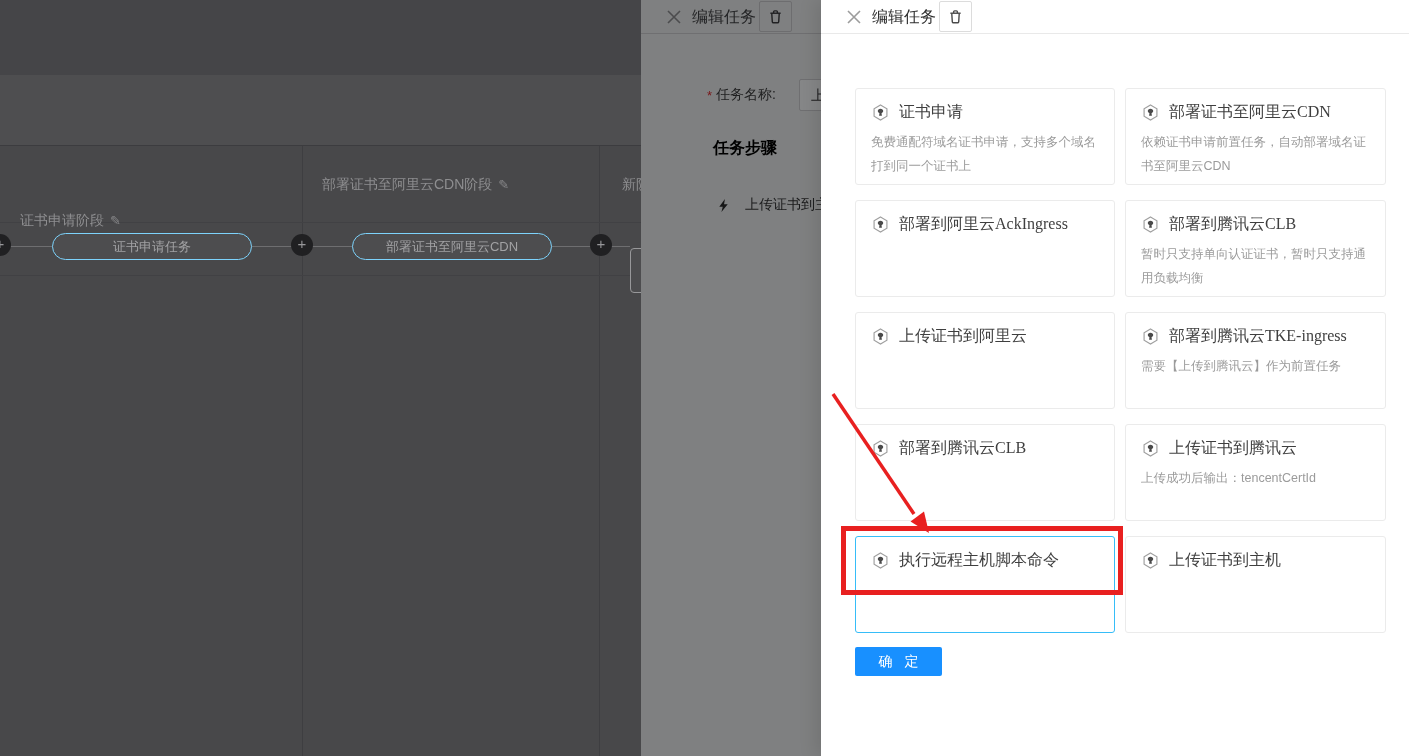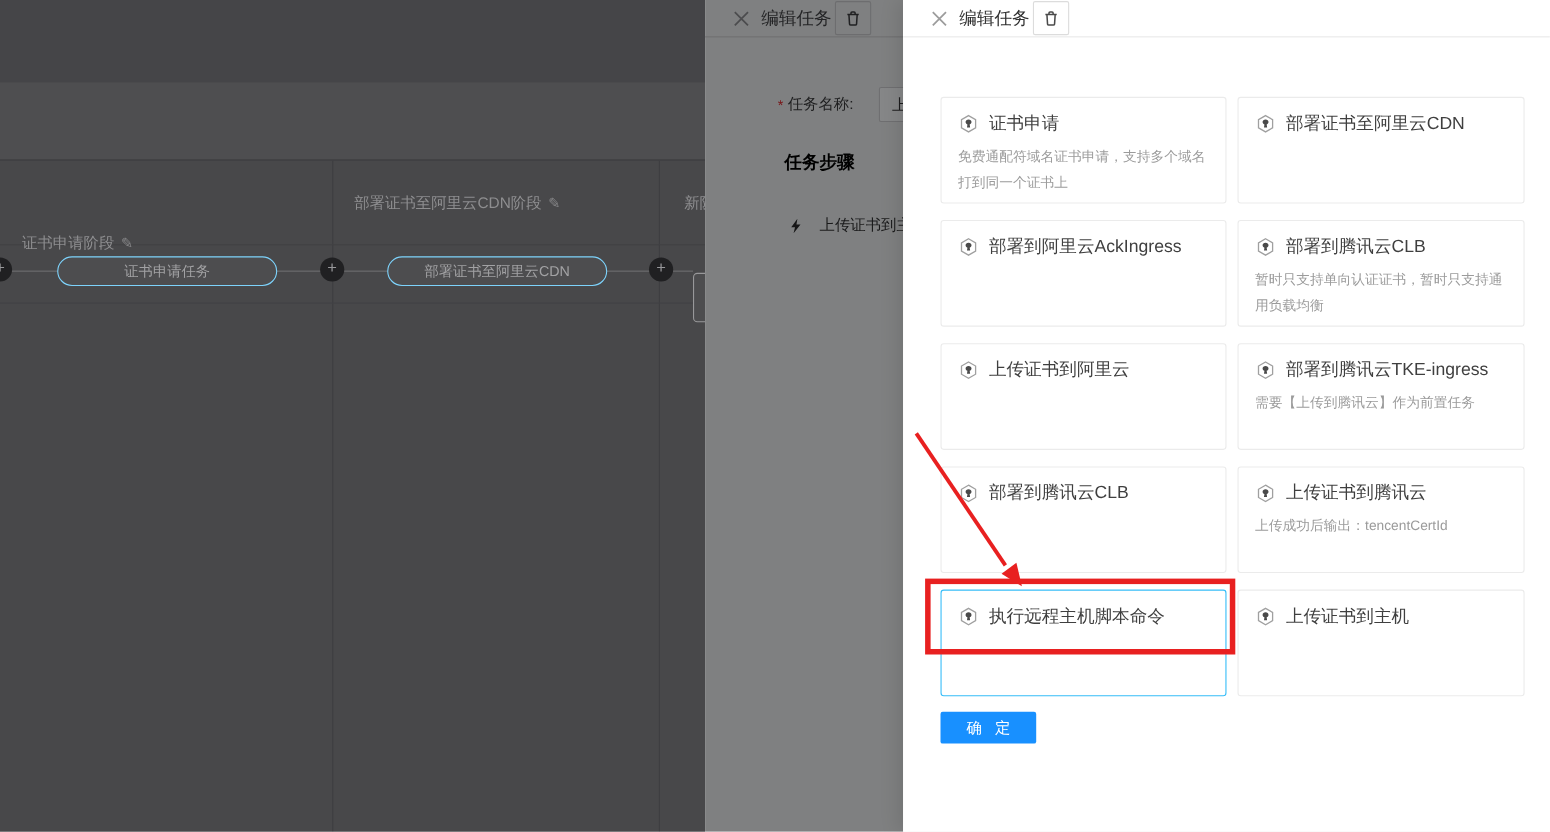--- a/index.html
+++ b/index.html
@@ -46,21 +46,21 @@
   .drawer-right .hdr { position:absolute; left:0; top:0; width:100%; height:34px; border-bottom:1px solid #e9e9e9; background:#fff; }
   .drawer-right .close-x { position:absolute; left:25px; top:9px; width:16px; height:16px; color:#9c9c9c; }
   .drawer-right .hdr-title { position:absolute; left:51px; top:7px; font-size:16px; font-weight:500; color:#2f2f2f; white-space:nowrap; }
   .drawer-right .trash-btn { position:absolute; left:118px; top:1px; width:33px; height:31px; border:1px solid #dcdcdc;
     border-radius:2px; background:#fff; color:#4a4a4a; display:flex; align-items:center; justify-content:center; cursor:pointer; }
 
   .card-grid { position:absolute; left:34px; top:88px; display:grid; grid-template-columns:260px 261px;
     grid-auto-rows:97px; column-gap:10px; row-gap:15px; }
   .task-card { border:1px solid #ebebeb; border-radius:3px; background:#fff; padding:13px 15px; overflow:hidden; cursor:pointer; }
   .task-card.selected { border-color:var(--selected-border); }
-  .task-card .t-row { display:flex; align-items:center; white-space:nowrap; }
+  .task-card .t-row { display:flex; align-items:center; white-space:nowrap;font-family:Liberation Serif, serif; }
   .task-card .t-row .plugin-ic { flex:0 0 auto; margin-right:9px; }
   .task-card .t-title { font-size:16px; color:#3f3f3f; }
   .task-card .t-desc { margin-top:7px; font-size:12.5px; color:#9b9b9b; line-height:1.95; }
   .confirm-btn { position:absolute; left:34px; top:647px; width:87px; height:29px; background:var(--accent-blue);
     color:#fff; font-size:14px; border:none; border-radius:2px; letter-spacing:4px; padding-left:4px;
     display:flex; align-items:center; justify-content:center; cursor:pointer; }
 
   
   .annotation { position:absolute; left:0; top:0; width:1409px; height:756px; pointer-events:none; z-index:50; }
 </style>
@@ -144,20 +144,21 @@
     <div class="t-desc">免费通配符域名证书申请，支持多个域名打到同一个证书上</div>
   </div>
       <div class="task-card">
     <div class="t-row">
       <svg class="plugin-ic" width="19" height="19" viewBox="0 0 24 24">
         <path d="M12 2.6 L20.1 7.3 V16.7 L12 21.4 L3.9 16.7 V7.3 Z" fill="none" stroke="#a0a0a0" stroke-width="1.5"></path>
         <path d="M12 7.2 c2 0 3.4 1.2 3.4 2.9 0 1.3-.9 2.2-2.1 2.7 l.5 3.4 h-3.6 l.5-3.4 c-1.2-.5-2.1-1.4-2.1-2.7 0-1.7 1.4-2.9 3.4-2.9 z" fill="#4a4a4a"></path>
       </svg>
       <span class="t-title">部署证书至阿里云CDN</span>
     </div>
+    <div class="t-desc">依赖证书申请前置任务，自动部署域名证书至阿里云CDN</div>
   </div>
       <div class="task-card">
     <div class="t-row">
       <svg class="plugin-ic" width="19" height="19" viewBox="0 0 24 24">
         <path d="M12 2.6 L20.1 7.3 V16.7 L12 21.4 L3.9 16.7 V7.3 Z" fill="none" stroke="#a0a0a0" stroke-width="1.5"></path>
         <path d="M12 7.2 c2 0 3.4 1.2 3.4 2.9 0 1.3-.9 2.2-2.1 2.7 l.5 3.4 h-3.6 l.5-3.4 c-1.2-.5-2.1-1.4-2.1-2.7 0-1.7 1.4-2.9 3.4-2.9 z" fill="#4a4a4a"></path>
       </svg>
       <span class="t-title">部署到阿里云AckIngress</span>
     </div>
     <div class="t-desc"></div>

